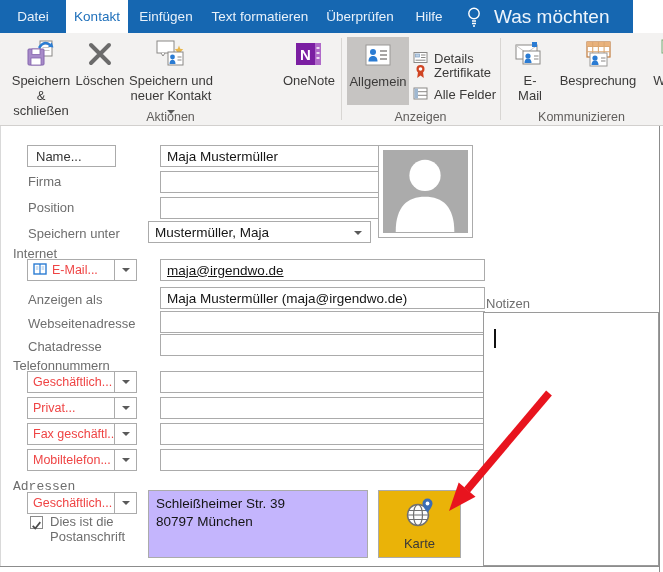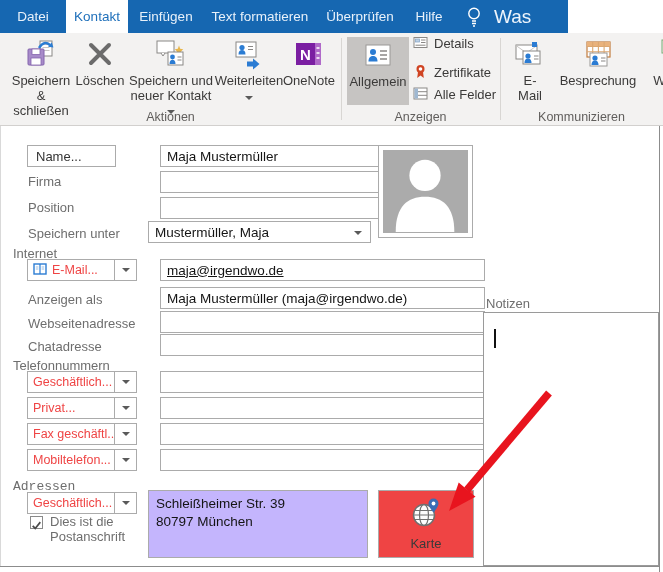--- a/index.html
+++ b/index.html
@@ -1,21 +1,21 @@
 <!DOCTYPE html>
 <html><head>
 <meta charset="utf-8">
 <style>
   html,body{margin:0;padding:0;background:#fff;}
   .stage{position:relative;width:663px;height:572px;overflow:hidden;
          font-family:"Liberation Sans",sans-serif;background:#fff;
          -webkit-font-smoothing:antialiased;}
 
   
-  .tabbar{position:absolute;left:0;top:0;width:568px;height:33px;background:#1667b1;}
+  .tabbar{position:absolute;left:0;top:0;width:633px;height:33px;background:#1667b1;}
   .tab{position:absolute;top:0;height:33px;line-height:33px;text-align:center;
        color:#e8f1fa;font-size:13.5px;cursor:default;}
   .tab.active{background:#fff;color:#1e6fba;}
   .t-datei{left:8px;width:50px;}
   .t-kontakt{left:66px;width:62px;}
   .t-einfuegen{left:134px;width:64px;}
   .t-textform{left:204px;width:112px;}
   .t-ueberpruefen{left:320px;width:80px;}
   .t-hilfe{left:406px;width:46px;}
   .bulb{position:absolute;left:466px;top:6px;width:16px;height:22px;}
@@ -33,21 +33,21 @@
   .b-loeschen{left:76px;width:48px;}
   .b-savenew{left:126px;width:90px;}
   .b-forward{left:218px;width:62px;}
   .b-onenote{left:282px;width:54px;}
   .b-allgemein{left:347px;width:62px;}
   .b-email{left:507px;width:46px;}
   .b-besprechung{left:555px;width:86px;}
   .b-weiter{left:642px;width:60px;}
   .smallbtn{position:absolute;left:413px;height:17px;display:flex;align-items:center;
             gap:6px;font-size:13px;color:#3b3a39;}
-  .sb1{top:2px;}.sb2{top:31px;}.sb3{top:53px;}
+  .sb1{top:17px;}.sb2{top:31px;}.sb3{top:53px;}
   .gsep{position:absolute;top:5px;width:1px;height:82px;background:#d8d6d3;}
   .sep1{left:341px;}.sep2{left:500px;}
   .grplbl{position:absolute;top:76px;height:16px;line-height:16px;text-align:center;
           font-size:12.5px;color:#605e5c;}
   .g-akt{left:0;width:341px;}.g-anz{left:341px;width:159px;}.g-kom{left:500px;width:163px;}
   .caret{display:inline-block;width:0;height:0;border-left:4px solid transparent;
          border-right:4px solid transparent;border-top:4.5px solid #5a5a5a;vertical-align:middle;}
   .caretline{margin-top:1px;}
 
   
@@ -67,22 +67,22 @@
                  justify-content:center;}
   .selectbox{position:absolute;border:1px solid #ababab;background:#fff;box-sizing:border-box;
              font-size:13.5px;color:#141414;display:flex;align-items:center;padding:0 6px;}
   .selectbox .caret{position:absolute;right:8px;top:9px;}
   .photo{position:absolute;left:378px;top:145px;width:95px;height:93px;border:1px solid #ababab;
          background:#fff;box-sizing:border-box;padding:4px;}
   .photo .inner{width:100%;height:100%;background:#ababab;overflow:hidden;}
   .addrbox{position:absolute;left:148px;top:490px;width:220px;height:68px;border:1px solid #ababab;
            background:#c4b5fd;box-sizing:border-box;padding:4px 7px;font-size:13.5px;color:#141414;
            line-height:18px;}
-  .kartebtn{position:absolute;left:378px;top:490px;width:96px;height:68px;border:1px solid #ababab;
-            background:#ef4444;box-sizing:border-box;display:flex;flex-direction:column;
+  .kartebtn{position:absolute;left:378px;top:490px;width:83px;height:68px;border:1px solid #ababab;
+            background:#eab308;box-sizing:border-box;display:flex;flex-direction:column;
             align-items:center;justify-content:center;gap:4px;font-size:13px;color:#3b3a39;cursor:default;}
   .cbx{position:absolute;left:30px;top:516px;width:13px;height:13px;border:1px solid #8a8a8a;
        background:#fff;box-sizing:border-box;}
   .cblbl{position:absolute;font-size:13px;color:#6e6e6e;}
   .notes{position:absolute;left:483px;top:312px;width:176px;height:254px;border:1px solid #9a9a9a;
          background:#fff;box-sizing:border-box;}
   .cursorbar{position:absolute;left:494px;top:329px;width:2px;height:19px;background:#111;}
   .edge-b{position:absolute;left:0;top:566px;width:660px;height:1px;background:#8c8c8c;}
   .edge-r{position:absolute;left:659px;top:126px;width:1px;height:446px;background:#8c8c8c;}
   .edge-l{position:absolute;left:0;top:126px;width:1px;height:440px;background:#d9d9d9;}
@@ -145,33 +145,20 @@
           <rect x="13" y="14" width="15" height="13" fill="#fff" stroke="#8a8886"></rect>
           <circle cx="17.5" cy="19" r="2.4" fill="#2b7cd3"></circle>
           <path d="M14.5 26 c0,-3 1.4,-4.2 3,-4.2 s3,1.2 3,4.2 z" fill="#2b7cd3"></path>
           <path d="M22.5 19 h4 M22.5 22 h4" stroke="#8a8886" stroke-width="1.1"></path>
         </svg>
       </span>
       <span>Speichern und</span>
       <span><span>neuer Kontakt</span> <span class="caret"></span></span>
     </div>
 
-    <div class="bigbtn b-forward">
-      <span class="ic">
-        <svg viewBox="0 0 32 32" width="32" height="32">
-          <rect x="3" y="4" width="20" height="15" fill="#fff" stroke="#8a8886"></rect>
-          <circle cx="9" cy="9.5" r="2.6" fill="#2b7cd3"></circle>
-          <path d="M5.5 16.5 c0,-3.2 1.5,-4.4 3.5,-4.4 s3.5,1.2 3.5,4.4 z" fill="#2b7cd3"></path>
-          <path d="M15 8.5 h5 M15 11.5 h5" stroke="#8a8886" stroke-width="1.2"></path>
-          <path d="M14 23.5 h6 v-3 l6.5 5.5 -6.5 5.5 v-3 h-6 z" fill="#2b7cd3"></path>
-        </svg>
-      </span>
-      <span>Weiterleiten</span>
-      <span class="caretline"><span class="caret"></span></span>
-    </div>
 
     <div class="bigbtn b-onenote">
       <span class="ic">
         <svg viewBox="0 0 32 32" width="32" height="32">
           <rect x="22" y="5" width="6" height="22" fill="#b06ac9"></rect>
           <path d="M23.5 10 h3 M23.5 15 h3 M23.5 20 h3" stroke="#fff" stroke-width="1.3"></path>
           <rect x="3" y="5" width="19" height="22" fill="#7b1fa2"></rect>
           <text x="12.5" y="21.5" font-size="15" font-weight="bold" fill="#fff" text-anchor="middle" font-family="Liberation Sans, sans-serif">N</text>
         </svg>
       </span>

